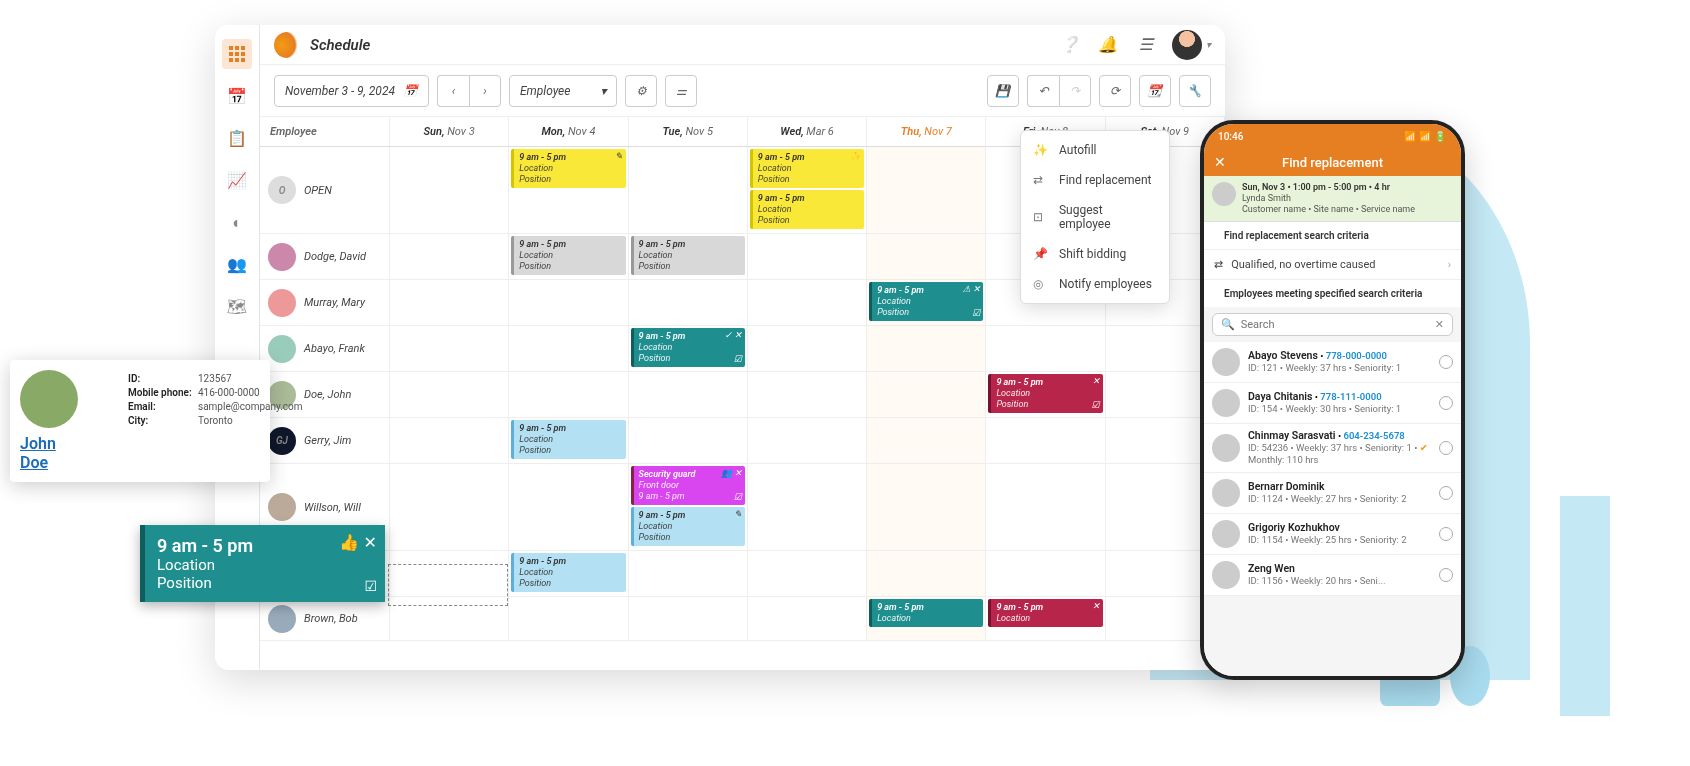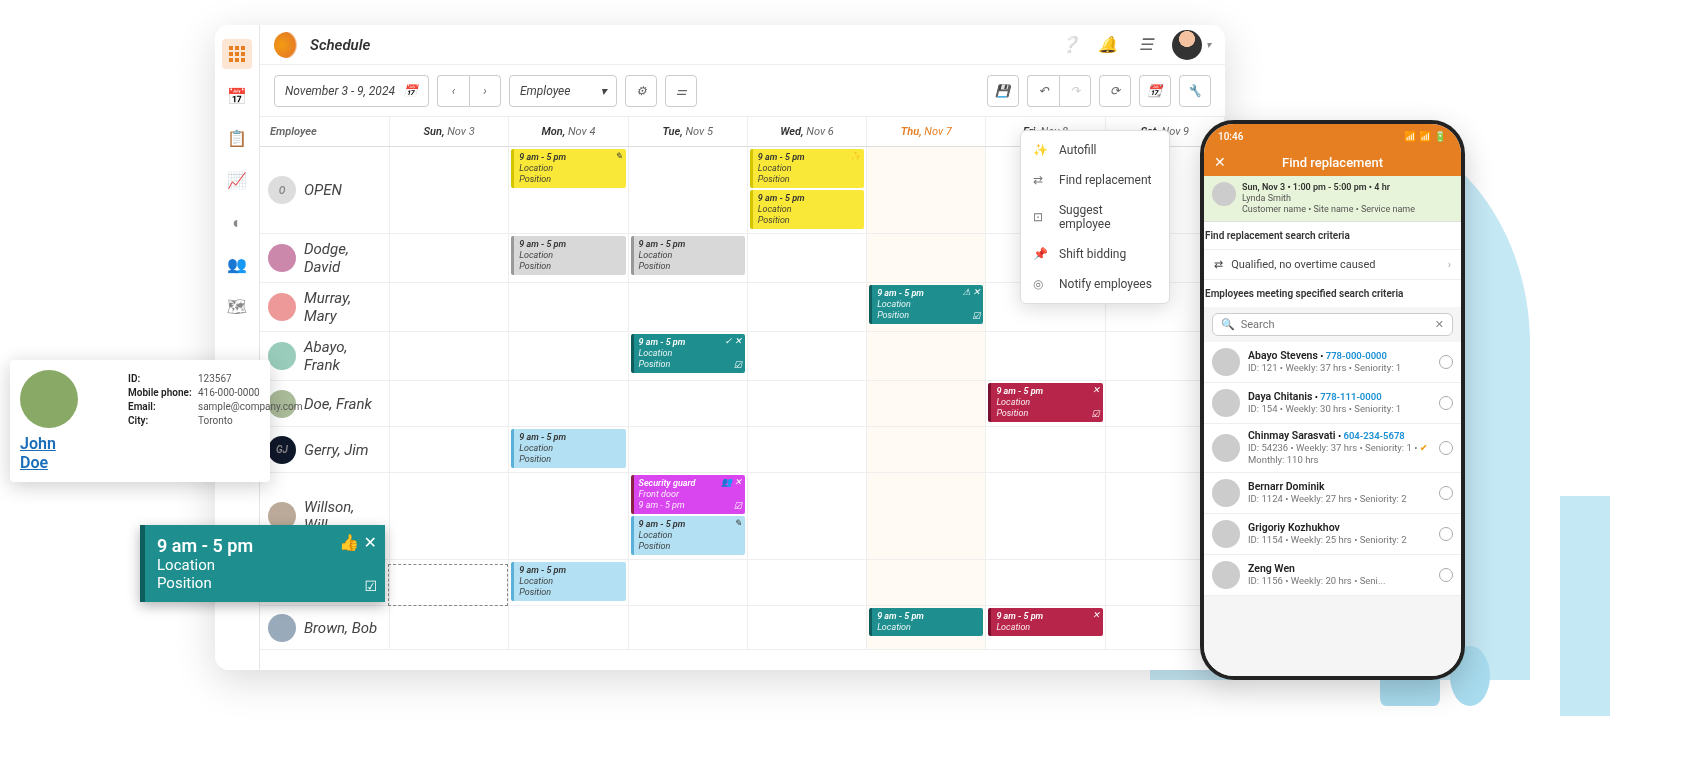--- a/index.html
+++ b/index.html
@@ -43,21 +43,21 @@
 .col-day { flex: 1; min-width: 0; }
 .hdr-cell { font-size: 11px; padding: 8px 6px; border-right: 1px solid #eee; text-align: center; color:#666; }
 .hdr-cell.emp { text-align: left; padding-left: 10px; font-weight:600; }
 .hdr-cell .day-name { font-weight: 600; color: #333; }
 .hdr-cell.thu .day-name { color: #e67e22; }
 .hdr-cell.thu .day-date { color: #e67e22; }
 
 .grid-row { display: flex; border-bottom: 1px solid #eee; min-height: 44px; }
 .emp-cell { width: 130px; flex-shrink: 0; display: flex; align-items: center; padding: 6px 8px; border-right: 1px solid #eee; gap: 8px; }
 .emp-avatar { width: 28px; height: 28px; border-radius: 50%; background: #ccc; flex-shrink: 0; display:flex; align-items:center; justify-content:center; font-size:10px; color:#fff; font-weight:600; }
-.emp-name { font-size: 15px; color: #444; }
+.emp-name { font-size: 11px; color: #444; }
 .day-cell { flex: 1; border-right: 1px solid #eee; padding: 2px; position: relative; }
 
 .shift { border-radius: 2px; padding: 3px 5px; font-size: 9px; line-height: 11px; margin-bottom: 2px; position: relative; }
 .shift .time { font-weight: 600; }
 .shift .loc, .shift .pos { opacity: 0.9; }
 .shift-yellow { background: #f9e838; color: #333; border-left: 3px solid #d4c400; }
 .shift-grey { background: #d8d8d8; color: #333; border-left: 3px solid #999; }
 .shift-teal { background: #1e8e8e; color: #fff; border-left: 3px solid #0e5e5e; }
 .shift-blue { background: #b3e0f2; color: #333; border-left: 3px solid #5ab0d8; }
 .shift-red { background: #b8254a; color: #fff; border-left: 3px solid #7a1030; }
@@ -93,21 +93,21 @@
 .phone { position: absolute; left: 1200px; top: 120px; width: 265px; height: 560px; background: #fff; border-radius: 34px; border: 4px solid #222; z-index: 8; overflow: hidden; box-shadow: 0 10px 30px rgba(0,0,0,0.2); display: flex; flex-direction: column; }
 .phone-status { height: 24px; background: #e67e22; display: flex; align-items: center; justify-content: space-between; padding: 0 14px; color: #fff; font-size: 10px; font-weight: 500; }
 .phone-header { background: #e67e22; color: #fff; padding: 6px 10px; display: flex; align-items: center; font-size: 13px; font-weight: 500; }
 .phone-header .x { font-size: 14px; margin-right: auto; }
 .phone-header .title { position: absolute; left: 0; right: 0; text-align: center; pointer-events: none; }
 .phone-body { flex: 1; overflow: auto; background: #f5f5f5; }
 .shift-summary { background: #e8f4d9; padding: 6px 8px; display: flex; gap: 6px; font-size: 9px; border-bottom: 1px solid #ddd; }
 .shift-summary .sav { width: 24px; height: 24px; border-radius: 50%; background: #ccc; flex-shrink:0; }
 .shift-summary .txt { line-height: 11px; color: #555; }
 .shift-summary .hdr-line { font-weight: 600; color: #333; }
-.section-title { font-size: 10px; font-weight: 600; color: #333; padding: 8px 1px; background: #fff; }
+.section-title { font-size: 10px; font-weight: 600; color: #333; padding: 8px 20px; background: #fff; }
 .criteria-row { background: #fff; padding: 8px 10px; display: flex; align-items: center; gap: 8px; font-size: 11px; color: #444; border-top: 1px solid #eee; border-bottom: 1px solid #eee; }
 .criteria-row .arr { margin-left: auto; color:#aaa; }
 .search-box { margin: 6px 8px; background: #fff; border: 1px solid #ccc; border-radius: 6px; display: flex; align-items: center; padding: 4px 8px; gap: 6px; font-size: 11px; color:#888; }
 .search-box input { border: none; outline: none; flex: 1; font-size: 11px; }
 .emp-list { }
 .emp-item { background: #fff; padding: 6px 8px; display: flex; gap: 8px; border-bottom: 1px solid #eee; align-items: center; }
 .emp-item .eav { width: 28px; height: 28px; border-radius: 50%; background: #ccc; flex-shrink:0; }
 .emp-item .etxt { flex: 1; font-size: 9.5px; line-height: 12px; }
 .emp-item .ename { font-weight: 600; color: #222; font-size: 10.5px; }
 .emp-item .ephone { color: #1a8fd4; font-weight: 600; }
@@ -183,21 +183,21 @@
       <div class="btn-sq">📆</div>
       <div class="btn-sq">🔧</div>
     </div>
 
     <div class="grid">
       <div class="grid-header">
         <div class="hdr-cell emp col-emp">Employee</div>
         <div class="hdr-cell col-day"><span class="day-name">Sun,</span><span> Nov 3</span></div>
         <div class="hdr-cell col-day"><span class="day-name">Mon,</span><span> Nov 4</span></div>
         <div class="hdr-cell col-day"><span class="day-name">Tue,</span><span> Nov 5</span></div>
-        <div class="hdr-cell col-day"><span class="day-name">Wed,</span><span> Nov 6</span></div>
+        <div class="hdr-cell col-day"><span class="day-name">Wed,</span><span> Mar 6</span></div>
         <div class="hdr-cell col-day thu"><span class="day-name">Thu,</span><span class="day-date"> Nov 7</span></div>
         <div class="hdr-cell col-day"><span class="day-name">Fri,</span><span> Nov 8</span></div>
         <div class="hdr-cell col-day"><span class="day-name">Sat,</span><span> Nov 9</span></div>
       </div>
 
       <div class="grid-row" style="min-height:80px;">
         <div class="emp-cell col-emp">
             <div class="emp-avatar" style="background:#ddd;color:#888;">O</div>
             <div class="emp-name">OPEN</div>
           </div>
@@ -295,21 +295,21 @@
           </div>
         <div class="day-cell"></div>
           <div class="day-cell thu-col"></div>
           <div class="day-cell"></div>
           <div class="day-cell"></div>
       </div>
 
       <div class="grid-row">
         <div class="emp-cell col-emp">
             <div class="emp-avatar" style="background:#ab9;"></div>
-            <div class="emp-name">Doe, Frank</div>
+            <div class="emp-name">Doe, John</div>
           </div>
         <div class="day-cell"></div>
           <div class="day-cell"></div>
           <div class="day-cell"></div>
           <div class="day-cell"></div>
           <div class="day-cell thu-col"></div>
         <div class="day-cell">
             <div class="shift shift-red">
               <div class="time">9 am - 5 pm</div>
               <div class="loc">Location</div>

